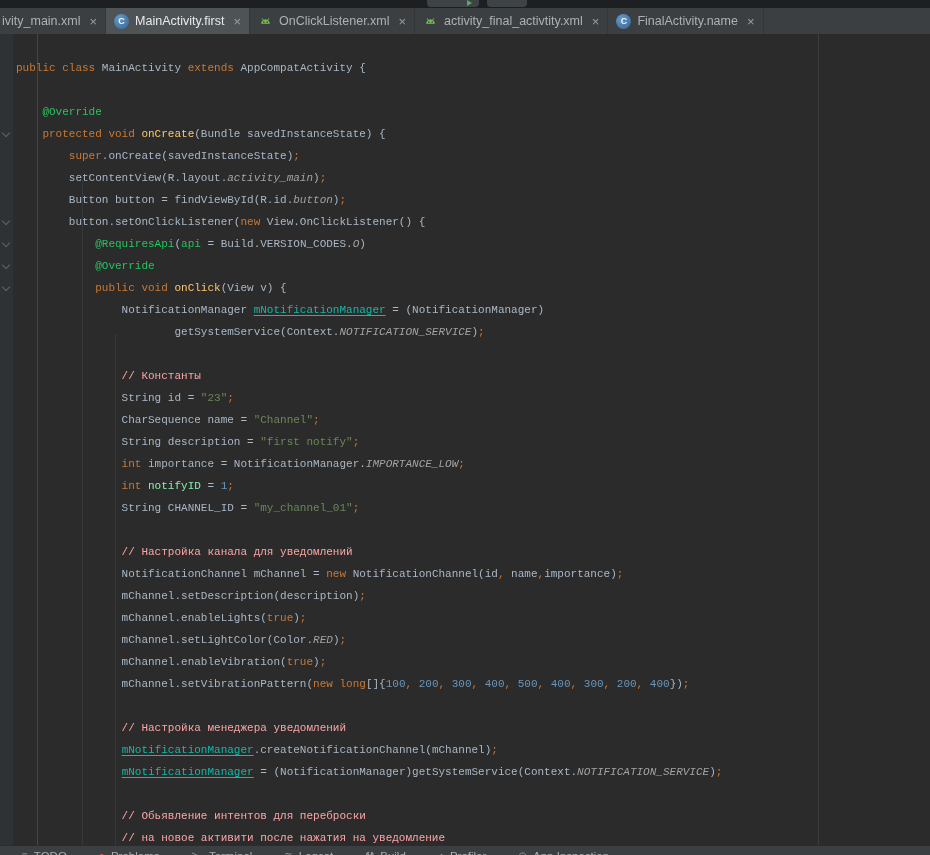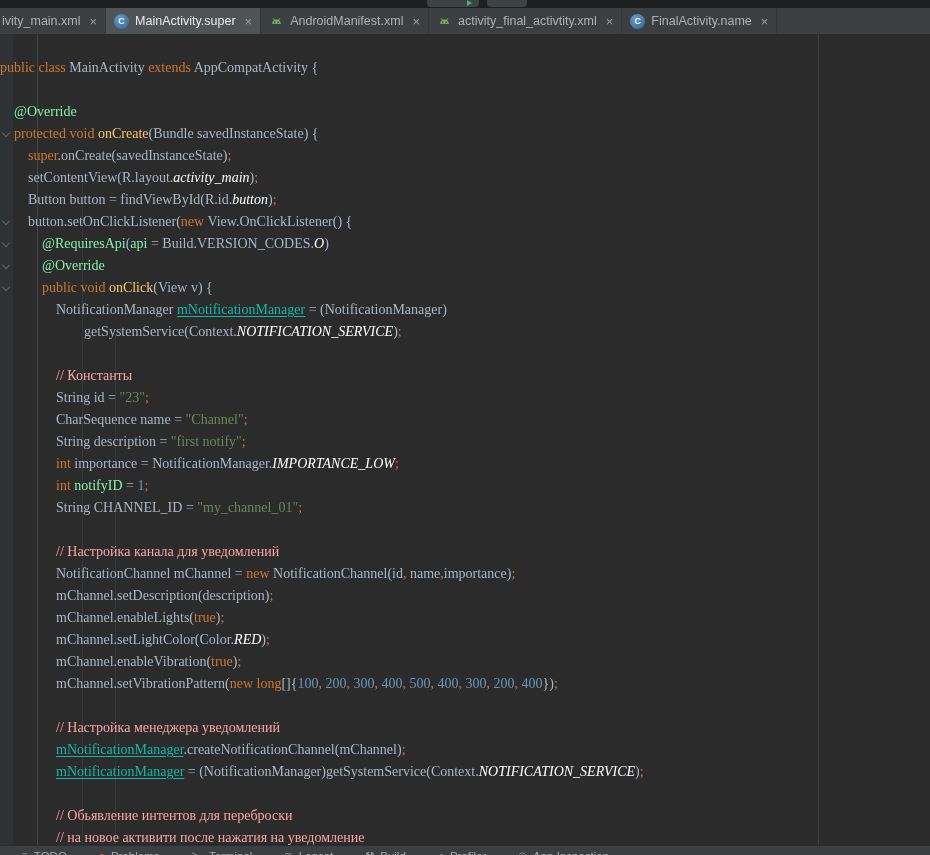--- a/index.html
+++ b/index.html
@@ -24,32 +24,32 @@
     color:#eef5fb;font:bold 9px/15px "Liberation Sans",sans-serif;text-align:center;}
   .andr-icon{width:15px;height:15px;flex:0 0 15px;display:inline-block;}
   
   .editor{position:absolute;top:34px;left:0;width:100%;height:811px;background:#2b2b2b;overflow:hidden;}
   .gutterband{position:absolute;left:0;top:0;bottom:0;width:13px;background:#2f3234;}
   .guide{position:absolute;width:1px;top:0;bottom:0;background:#3f4345;}
   #g0{left:37px;background:#43474a;}
   #g1{left:82px;top:146px;background:#36393b;}
   #g2{left:115px;top:300px;background:#36393b;}
   #marginline{left:818px;background:#3a3d3e;}
-  .code{position:absolute;left:0;top:23px;
-    font-family:Liberation Serif, serif;font-size:14px;line-height:22px;
+  .code{position:absolute;left:0;top:23px;padding-left:16px;
+    font-family:Liberation Mono, monospace;font-size:11px;line-height:22px;
     white-space:pre;color:#a9b7c6;}
   .line{height:22px;}
   .tk-k{color:#cc7832;}
   .tk-p{color:#a9b7c6;}
   .tk-m{color:#ffc66b;}
-  .tk-a{color:#86efac;}
+  .tk-a{color:#22c55e;}
   .tk-s{color:#6a8759;}
   .tk-n{color:#6897bb;}
   .tk-c{color:#fca5a5;}
-  .tk-i{color:#ffffff;font-style:italic;}
+  .tk-i{color:#a3a3a3;font-style:italic;}
   .tk-g{color:#86efac;}
   .tk-u{color:#14b8a6;text-decoration:underline;text-underline-offset:2px;}
   .fold{position:absolute;left:2px;width:10px;height:10px;}
   .fold i{position:absolute;left:1px;top:0;width:5px;height:5px;
     border-right:1.5px solid #5f6467;border-bottom:1.5px solid #5f6467;transform:rotate(45deg);}
   
   .statusbar{position:absolute;left:0;top:845px;width:100%;height:26px;background:#3c3f41;
     border-top:1px solid #2a2c2e;box-sizing:border-box;display:flex;align-items:flex-start;
     padding:4px 0 0 22px;font-size:11.5px;color:#a9adb0;overflow:hidden;}
   .sb-item{display:flex;align-items:center;gap:6px;margin-right:32px;white-space:nowrap;}
@@ -63,32 +63,32 @@
   <div class="pill" id="pill2"></div>
 </div>
 
 <div class="tabbar">
     <div class="tab cut">
       <span class="tab-label">ivity_main.xml</span>
       <span class="close">×</span>
     </div>
     <div class="tab sel">
       <span class="cls-icon">C</span>
-      <span class="tab-label">MainActivity.super</span>
+      <span class="tab-label">MainActivity.first</span>
       <span class="close">×</span>
     </div>
     <div class="tab">
       <span class="andr-icon"><svg width="15" height="15" viewBox="0 0 15 15">
           <path d="M3.2 9.8 C3.2 7.4 5.1 5.5 7.5 5.5 C9.9 5.5 11.8 7.4 11.8 9.8 Z" fill="#78C257"></path>
           <circle cx="5.9" cy="8.1" r="0.8" fill="#2b2b2b"></circle>
           <circle cx="9.1" cy="8.1" r="0.8" fill="#2b2b2b"></circle>
           <line x1="5.2" y1="5.9" x2="4.2" y2="4.4" stroke="#78C257" stroke-width="1"></line>
           <line x1="9.8" y1="5.9" x2="10.8" y2="4.4" stroke="#78C257" stroke-width="1"></line>
         </svg></span>
-      <span class="tab-label">AndroidManifest.xml</span>
+      <span class="tab-label">OnClickListener.xml</span>
       <span class="close">×</span>
     </div>
     <div class="tab">
       <span class="andr-icon"><svg width="15" height="15" viewBox="0 0 15 15">
           <path d="M3.2 9.8 C3.2 7.4 5.1 5.5 7.5 5.5 C9.9 5.5 11.8 7.4 11.8 9.8 Z" fill="#78C257"></path>
           <circle cx="5.9" cy="8.1" r="0.8" fill="#2b2b2b"></circle>
           <circle cx="9.1" cy="8.1" r="0.8" fill="#2b2b2b"></circle>
           <line x1="5.2" y1="5.9" x2="4.2" y2="4.4" stroke="#78C257" stroke-width="1"></line>
           <line x1="9.8" y1="5.9" x2="10.8" y2="4.4" stroke="#78C257" stroke-width="1"></line>
         </svg></span>

